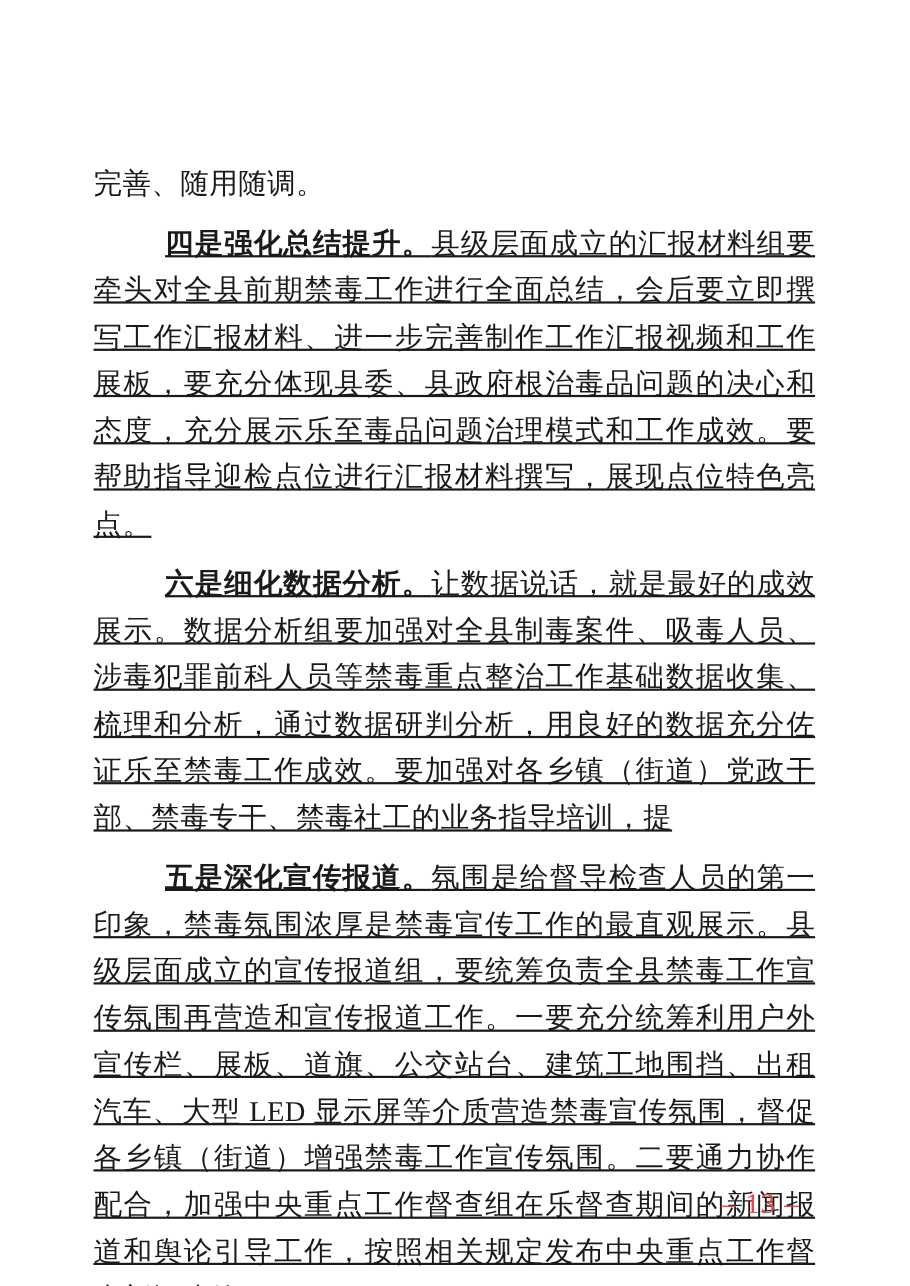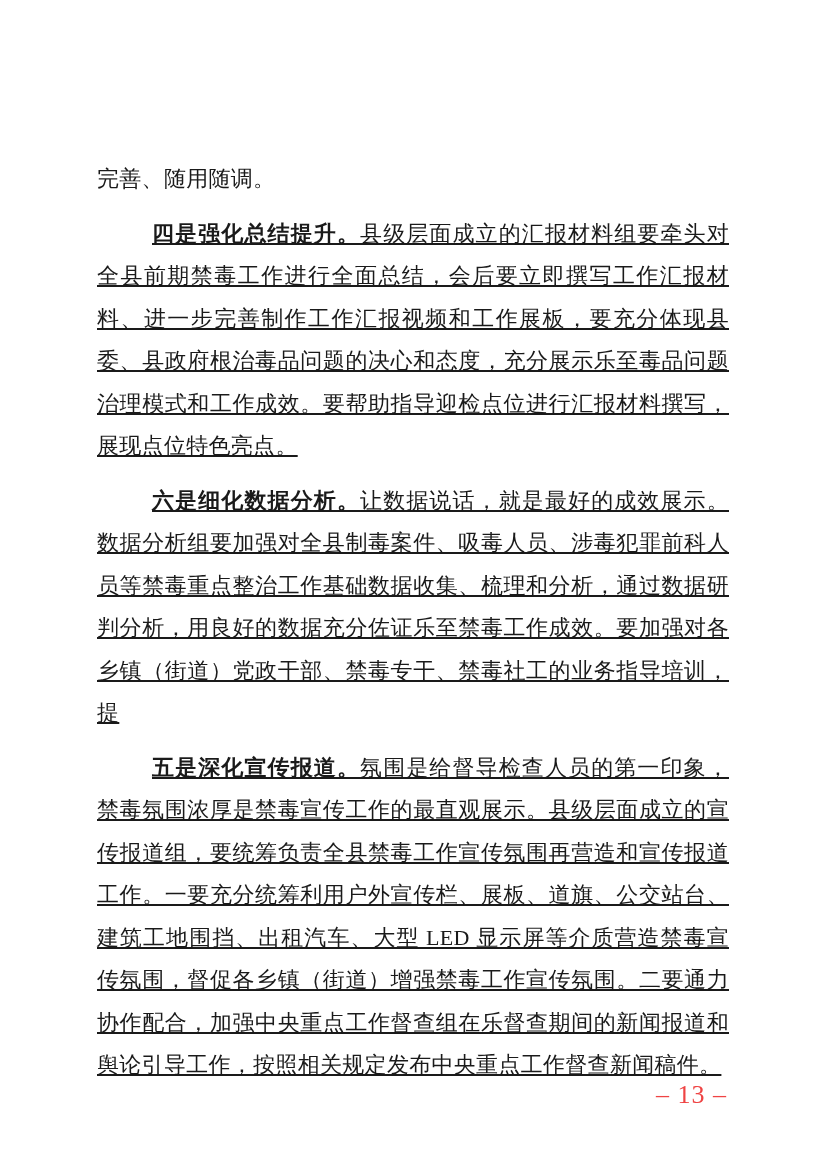--- a/index.html
+++ b/index.html
@@ -15,23 +15,23 @@
     overflow: hidden;
     font-family: "Liberation Serif", "DejaVu Serif", serif;
   }
   .content {
     position: absolute;
     left: 85px;
     top: 146px;
     width: 656px;
   }
   .para {
-    margin: 12px;
+    margin: 0;
     padding: 0;
-    font-size: 22px;
+    font-size: 26px;
     line-height: 42.5px;
     color: #1a1a1a;
     text-align: justify;
     text-align-last: left;
     text-justify: inter-character;
     letter-spacing: 0.3px;
   }
   .para.spaced {
     margin-top: 12px;
     text-decoration: underline;

